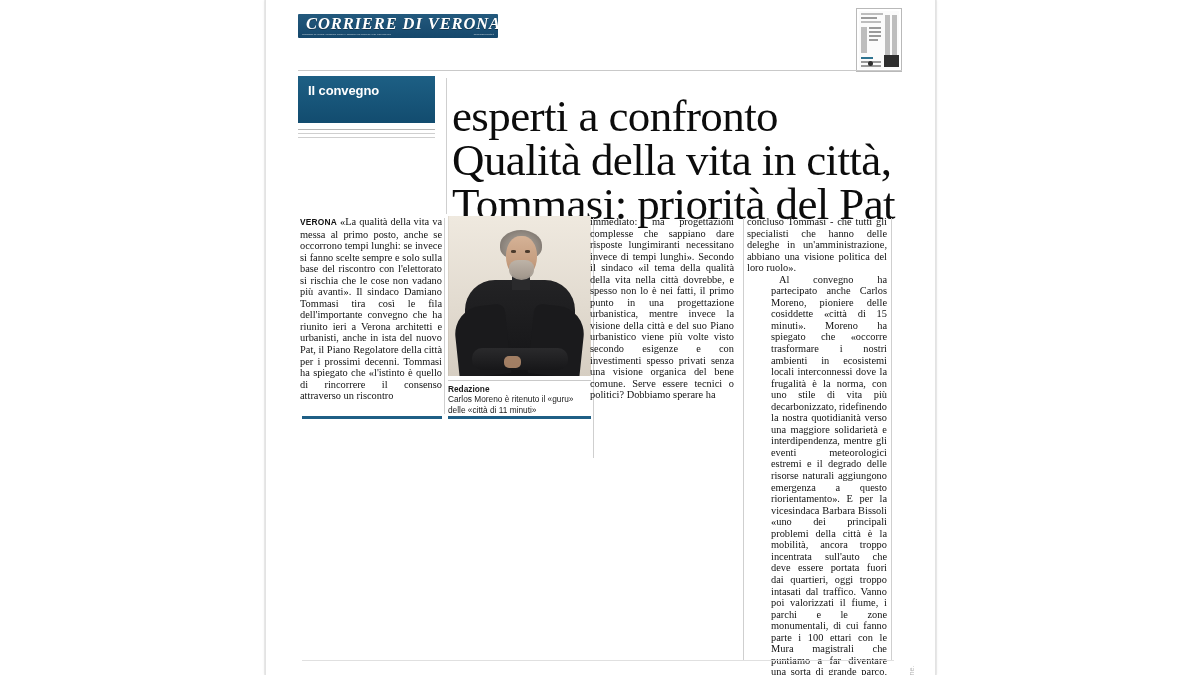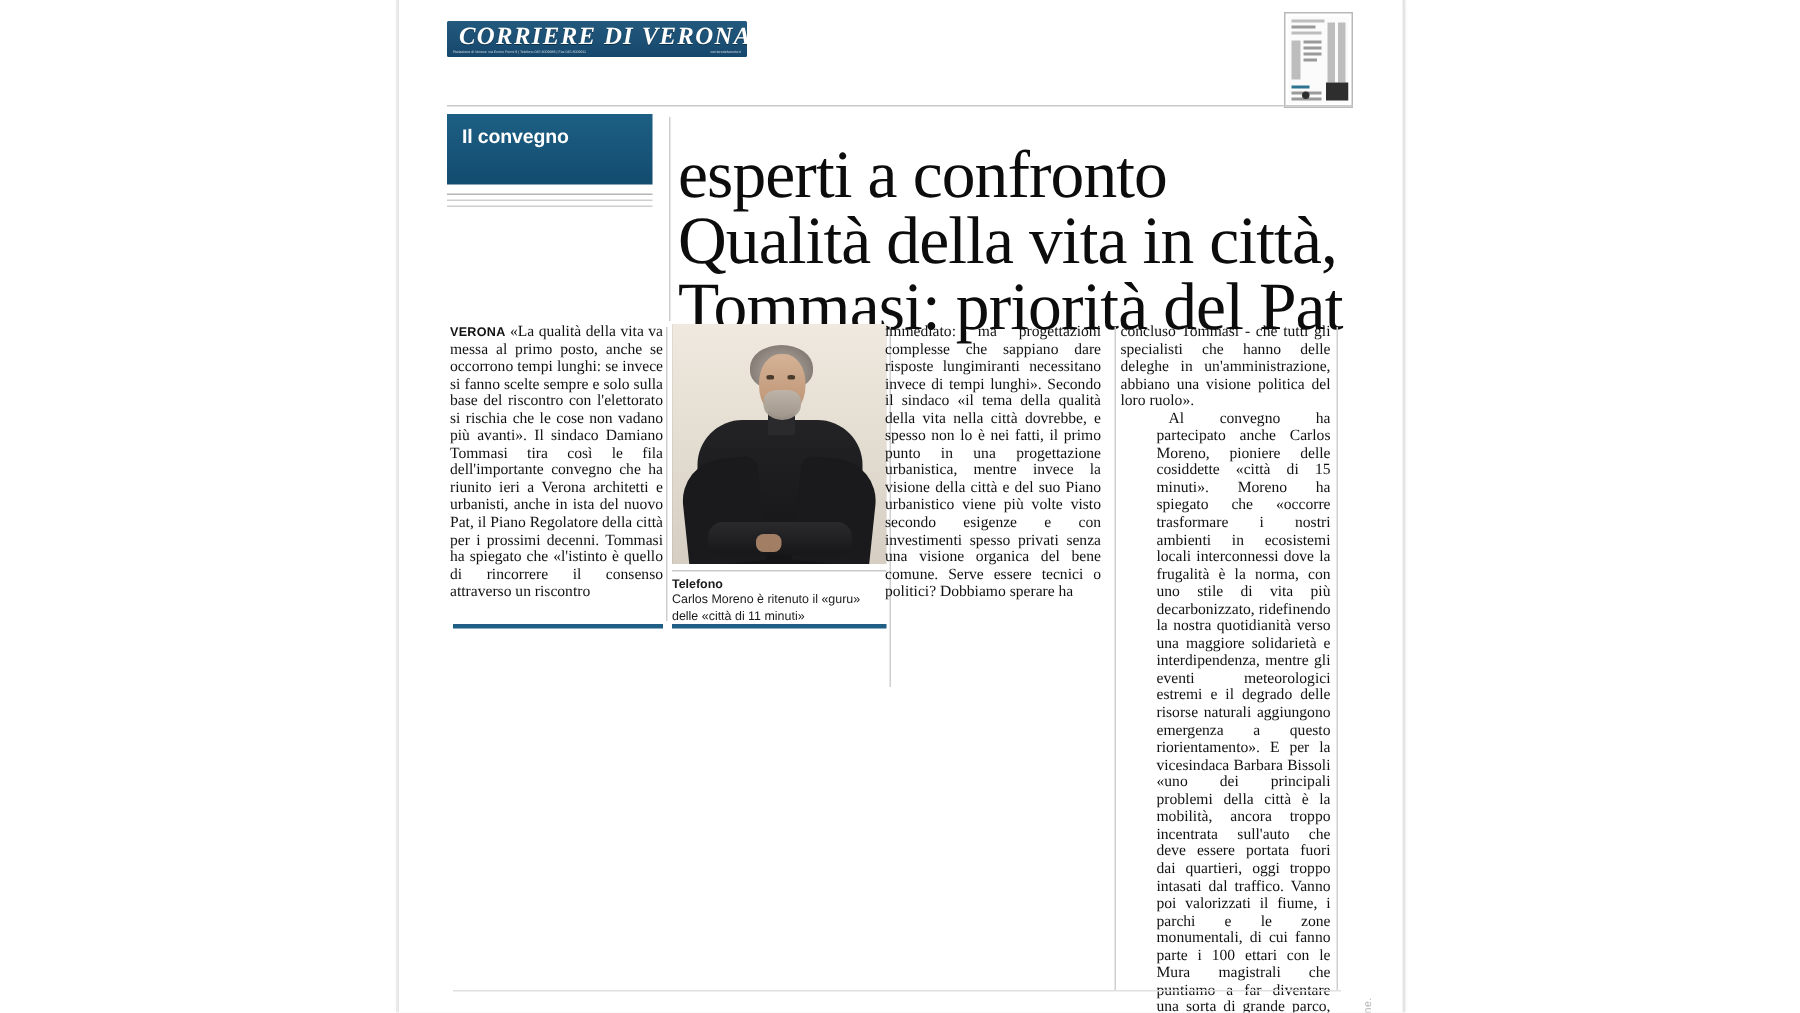--- a/index.html
+++ b/index.html
@@ -473,21 +473,21 @@
             <div class="ph-hair"></div>
             <div class="ph-face"></div>
             <div class="ph-eye l"></div>
             <div class="ph-eye r"></div>
             <div class="ph-beard"></div>
             <div class="ph-arms"></div>
             <div class="ph-hand"></div>
           </div>
           <div class="cap-rule"></div>
           <div class="caption">
-            <span class="cap-title">Telefono</span>
+            <span class="cap-title">Redazione</span>
             <span>Carlos Moreno è ritenuto il «guru» delle «città di 11 minuti»</span>
           </div>
         </div>
 
         <div class="col col2">
           <p>immediato: ma progettazioni complesse che sappiano dare risposte lungimiranti necessitano invece di tempi lunghi». Secondo il sindaco «il tema della qualità della vita nella città dovrebbe, e spesso non lo è nei fatti, il primo punto in una progettazione urbanistica, mentre invece la visione della città e del suo Piano urbanistico viene più volte visto secondo esigenze e con investimenti spesso privati senza una visione organica del bene comune. Serve essere tecnici o politici? Dobbiamo sperare ha</p>
         </div>
 
         <div class="col col3">
           <p>concluso Tommasi - che tutti gli specialisti che hanno delle deleghe in un'amministrazione, abbiano una visione politica del loro ruolo».</p>

